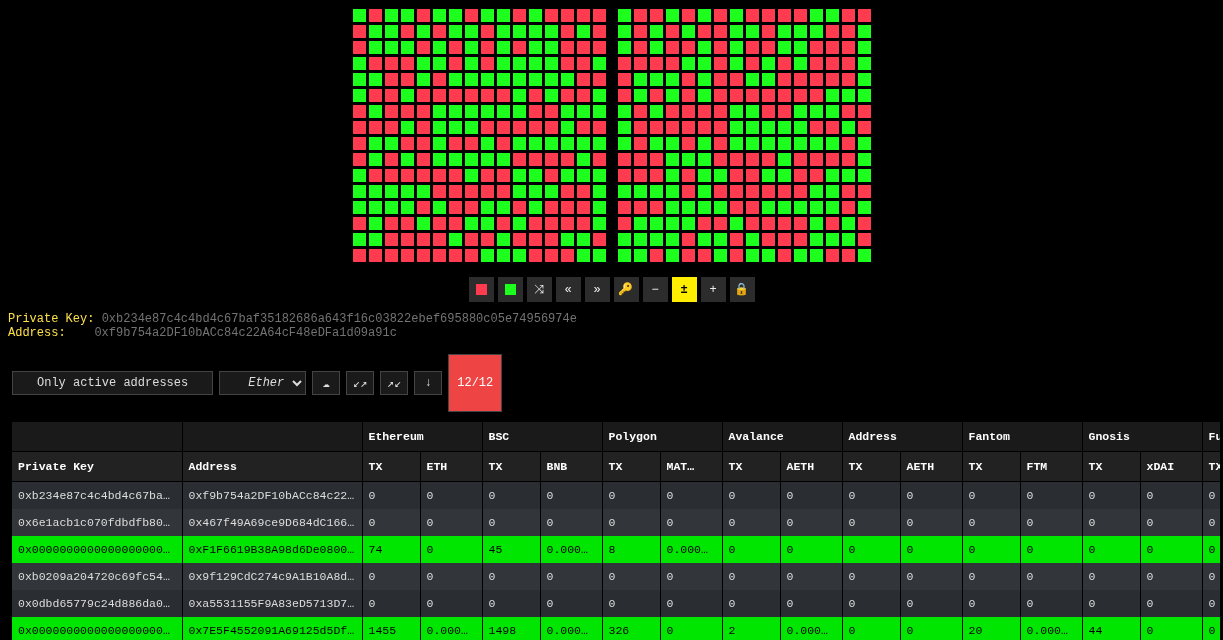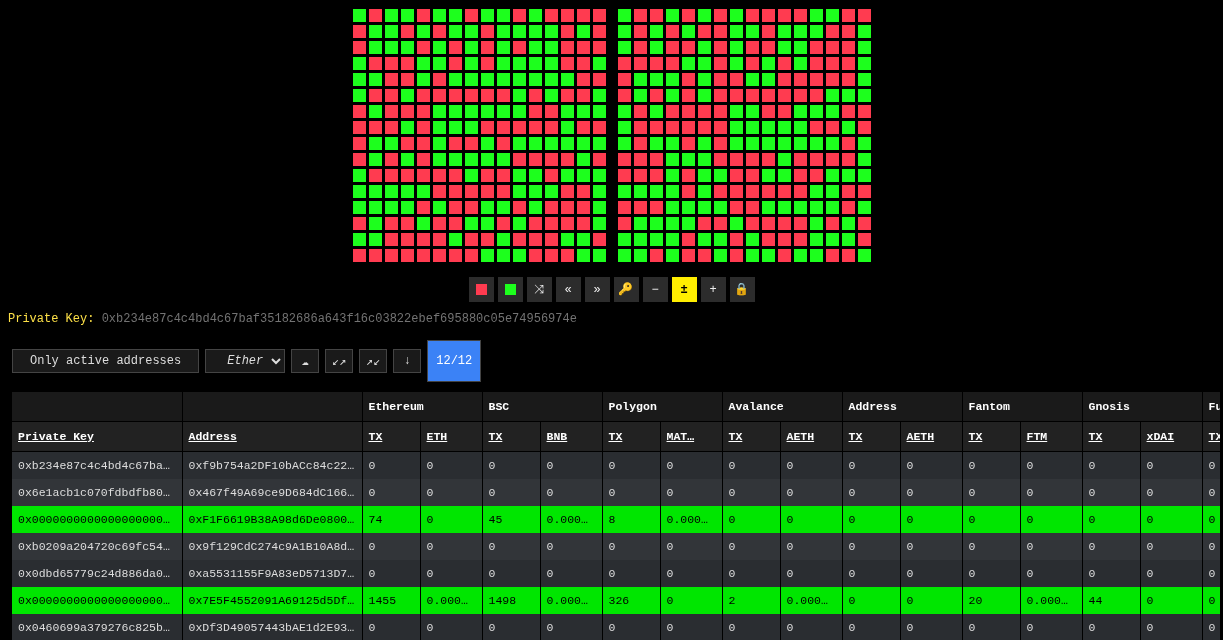--- a/index.html
+++ b/index.html
@@ -85,32 +85,32 @@
   .ctrl {
     height: 24px;
     display: flex;
     align-items: center;
     justify-content: center;
     background: #1a1a1a;
     border: 1px solid #444;
     color: #ddd;
     font-size: 12px;
     font-family: inherit;
-    padding: 0 17px;
+    padding: 0 24px;
     cursor: pointer;
   }
   .ctrl.icon { width: 28px; padding: 0; }
   select.ctrl { padding-right: 4px; font-style: italic; }
   .count {
     height: 24px;
     display: flex;
     align-items: center;
-    padding: 8px 8px;
+    padding: 16px 8px;
     border: 1px solid #444;
-    background: #3b82f6;
+    background: #ef4444;
   }
 
   .table-wrap {
     margin: 4px 3px 0 12px;
     position: relative;
     height: 276px;
     overflow: hidden;
   }
   .table-scroll {
     overflow: auto;
@@ -135,21 +135,20 @@
     font-size: 11.5px;
   }
   thead tr.network-row th {
     background: #1a1a1a;
     border-bottom: 1px solid #000;
     color: #fff;
   }
   thead tr.col-row th {
     color: #fff;
     border-bottom: 1px solid #000;
-    text-decoration: underline;
   }
   tbody td {
     padding: 7px 6px;
     border-right: 1px solid rgba(0,0,0,0.25);
     white-space: nowrap;
     overflow: hidden;
     text-overflow: ellipsis;
     font-size: 11.5px;
     color: #ddd;
   }
@@ -702,20 +701,21 @@
     <div class="tbtn">🔑</div>
     <div class="tbtn">−</div>
     <div class="tbtn pm">±</div>
     <div class="tbtn">+</div>
     <div class="tbtn">🔒</div>
   </div>
 </div>
 
 <div class="info">
   <div><span class="lk">Private Key:</span> <span class="lv">0xb234e87c4c4bd4c67baf35182686a643f16c03822ebef695880c05e74956974e</span></div>
+  <div><span class="lk">Address:</span>&nbsp;&nbsp;&nbsp;&nbsp;<span class="lv">0xf9b754a2DF10bACc84c22A64cF48eDFa1d09a91c</span></div>
 </div>
 
 <div class="controls">
   <button class="ctrl">Only active addresses</button>
   <select class="ctrl"><option>Ether</option></select>
   <button class="ctrl icon">☁</button>
   <button class="ctrl icon">↙↗</button>
   <button class="ctrl icon">↗↙</button>
   <button class="ctrl icon">↓</button>
   <div class="count">12/12</div>

